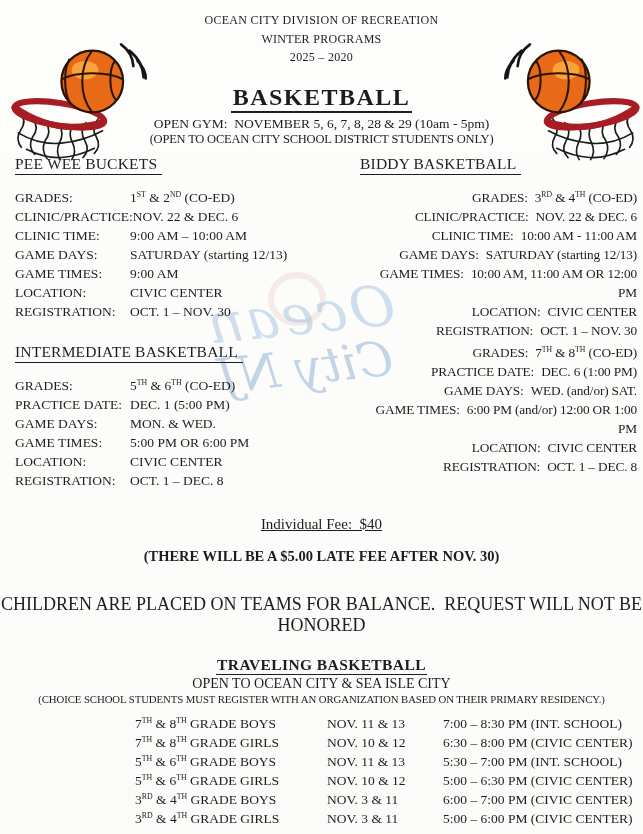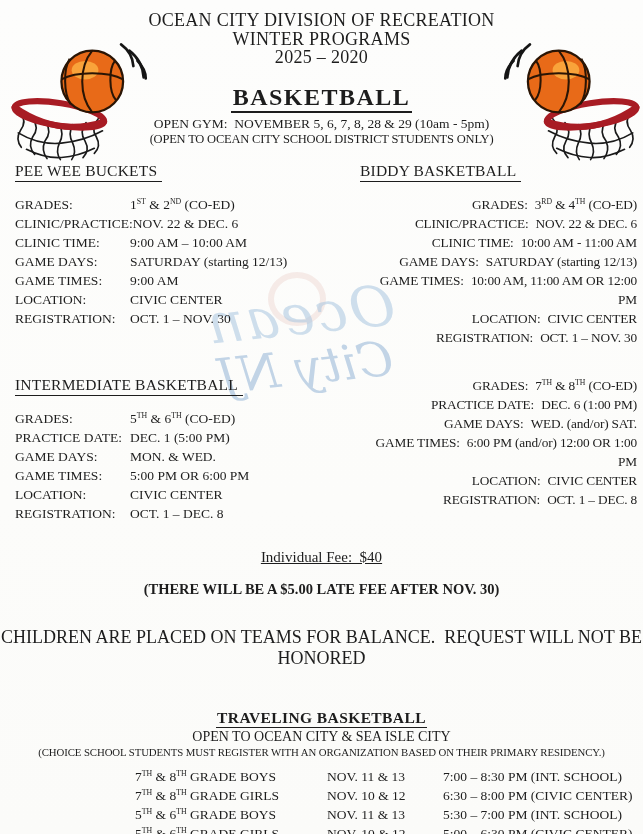--- a/index.html
+++ b/index.html
@@ -8,21 +8,21 @@
     background:linear-gradient(180deg,#fdfdfc 0%, #fcfcfa 60%, #fbfbf9 100%);
     font-family:"Liberation Serif","DejaVu Serif",serif;
     color:#1d1d1d;
   }
   .content { position:relative; z-index:2; }
   .center { text-align:center; }
   .pre { white-space:pre-wrap; }
   sup { font-size:.58em; line-height:0; vertical-align:super; letter-spacing:0; }
 
   
-  .doc-title { padding-top:11px; font-size:18px; line-height:18.5px; letter-spacing:.3px; }
+  .doc-title { padding-top:11px; font-size:12px; line-height:18.5px; letter-spacing:.3px; }
   .main-title-wrap { margin-top:17px; }
   .main-title {
     display:inline-block; font-size:24px; font-weight:bold; letter-spacing:1.5px;
     border-bottom:2.4px solid #1d1d1d; padding:0 2px 0 2px;
   }
   .open-gym { margin-top:3px; font-size:13.5px; }
   .open-gym-note { font-size:12.5px; letter-spacing:-.2px; }
 
   
   .ball { position:absolute; top:38px; width:146px; height:126px; z-index:1; }
@@ -35,38 +35,38 @@
     transform:scaleX(-1) rotate(6deg); text-align:center;
     color:#a9c6e0; opacity:.55; pointer-events:none;
     font-family:"DejaVu Serif",serif; font-style:italic;
   }
   .watermark .wm1 { font-size:56px; line-height:54px; letter-spacing:2px; }
   .watermark .wm2 { font-size:48px; line-height:50px; color:#93b4d6; }
   .wm-ring { position:absolute; z-index:0; left:268px; top:272px; width:46px; height:42px;
     border:6px solid #e8c9c4; border-radius:50%; opacity:.35; }
 
   
-  .sections { display:grid; grid-template-columns:345px 1fr; padding:0 6px 0 15px; margin-top:15px; row-gap:29px; }
+  .sections { display:grid; grid-template-columns:345px 1fr; padding:0 6px 0 15px; margin-top:8px; row-gap:3px; }
   .section-title {
     display:inline-block; margin:0 0 13px 0; font-size:15.5px; font-weight:normal;
     border-bottom:1.4px solid #1d1d1d; padding-right:5px; padding-bottom:1px; letter-spacing:.2px;
   }
   .rows .prow { line-height:19px; white-space:nowrap; }
   .tabbed .prow { font-size:13.5px; }
   .tabbed .plabel { display:inline-block; min-width:115px; }
   .inline .prow { font-size:13.3px; letter-spacing:-.15px;text-align:right; }
   .inline .plabel { margin-right:7px; }
 
   
   .fee-individual { margin-top:26px; font-size:15px;text-decoration:underline; }
   .fee-late { margin-top:15px; font-size:14.5px; font-weight:bold;text-align:center; }
   .balance-note { margin-top:29px; font-size:18px; }
 
   
-  .trav-title-wrap { margin-top:40px; }
+  .trav-title-wrap { margin-top:20px; }
   .trav-title { display:inline-block; font-size:15.5px; font-weight:bold; letter-spacing:.4px;
     border-bottom:1.7px solid #1d1d1d; padding:0 1px 0 1px; }
   .trav-sub { font-size:14px; margin-top:1px; }
   .trav-note { font-size:10.8px; margin-top:1px; letter-spacing:-.1px; }
   .trav-table { margin:9px 0 0 135px; }
   .trow { display:grid; grid-template-columns:192px 116px auto; line-height:19px; font-size:13.5px; white-space:nowrap; }
 </style>
 </head>
 <body>
 
@@ -232,20 +232,21 @@
           <span class="tcell pre">5:30 – 7:00 PM (INT. SCHOOL)</span>
         </div>
         <div class="trow">
           <span class="tcell pre">5<sup>TH</sup> &amp; 6<sup>TH</sup> GRADE GIRLS</span>
           <span class="tcell pre">NOV. 10 &amp; 12</span>
           <span class="tcell pre">5:00 – 6:30 PM (CIVIC CENTER)</span>
         </div>
         <div class="trow">
           <span class="tcell pre">3<sup>RD</sup> &amp; 4<sup>TH</sup> GRADE BOYS</span>
           <span class="tcell pre">NOV. 3 &amp; 11</span>
+          <span class="tcell pre">6:00 – 7:00 PM (CIVIC CENTER)</span>
         </div>
         <div class="trow">
           <span class="tcell pre">3<sup>RD</sup> &amp; 4<sup>TH</sup> GRADE GIRLS</span>
           <span class="tcell pre">NOV. 3 &amp; 11</span>
           <span class="tcell pre">5:00 – 6:00 PM (CIVIC CENTER)</span>
         </div>
       </div>
 
   </div>
 </div>

